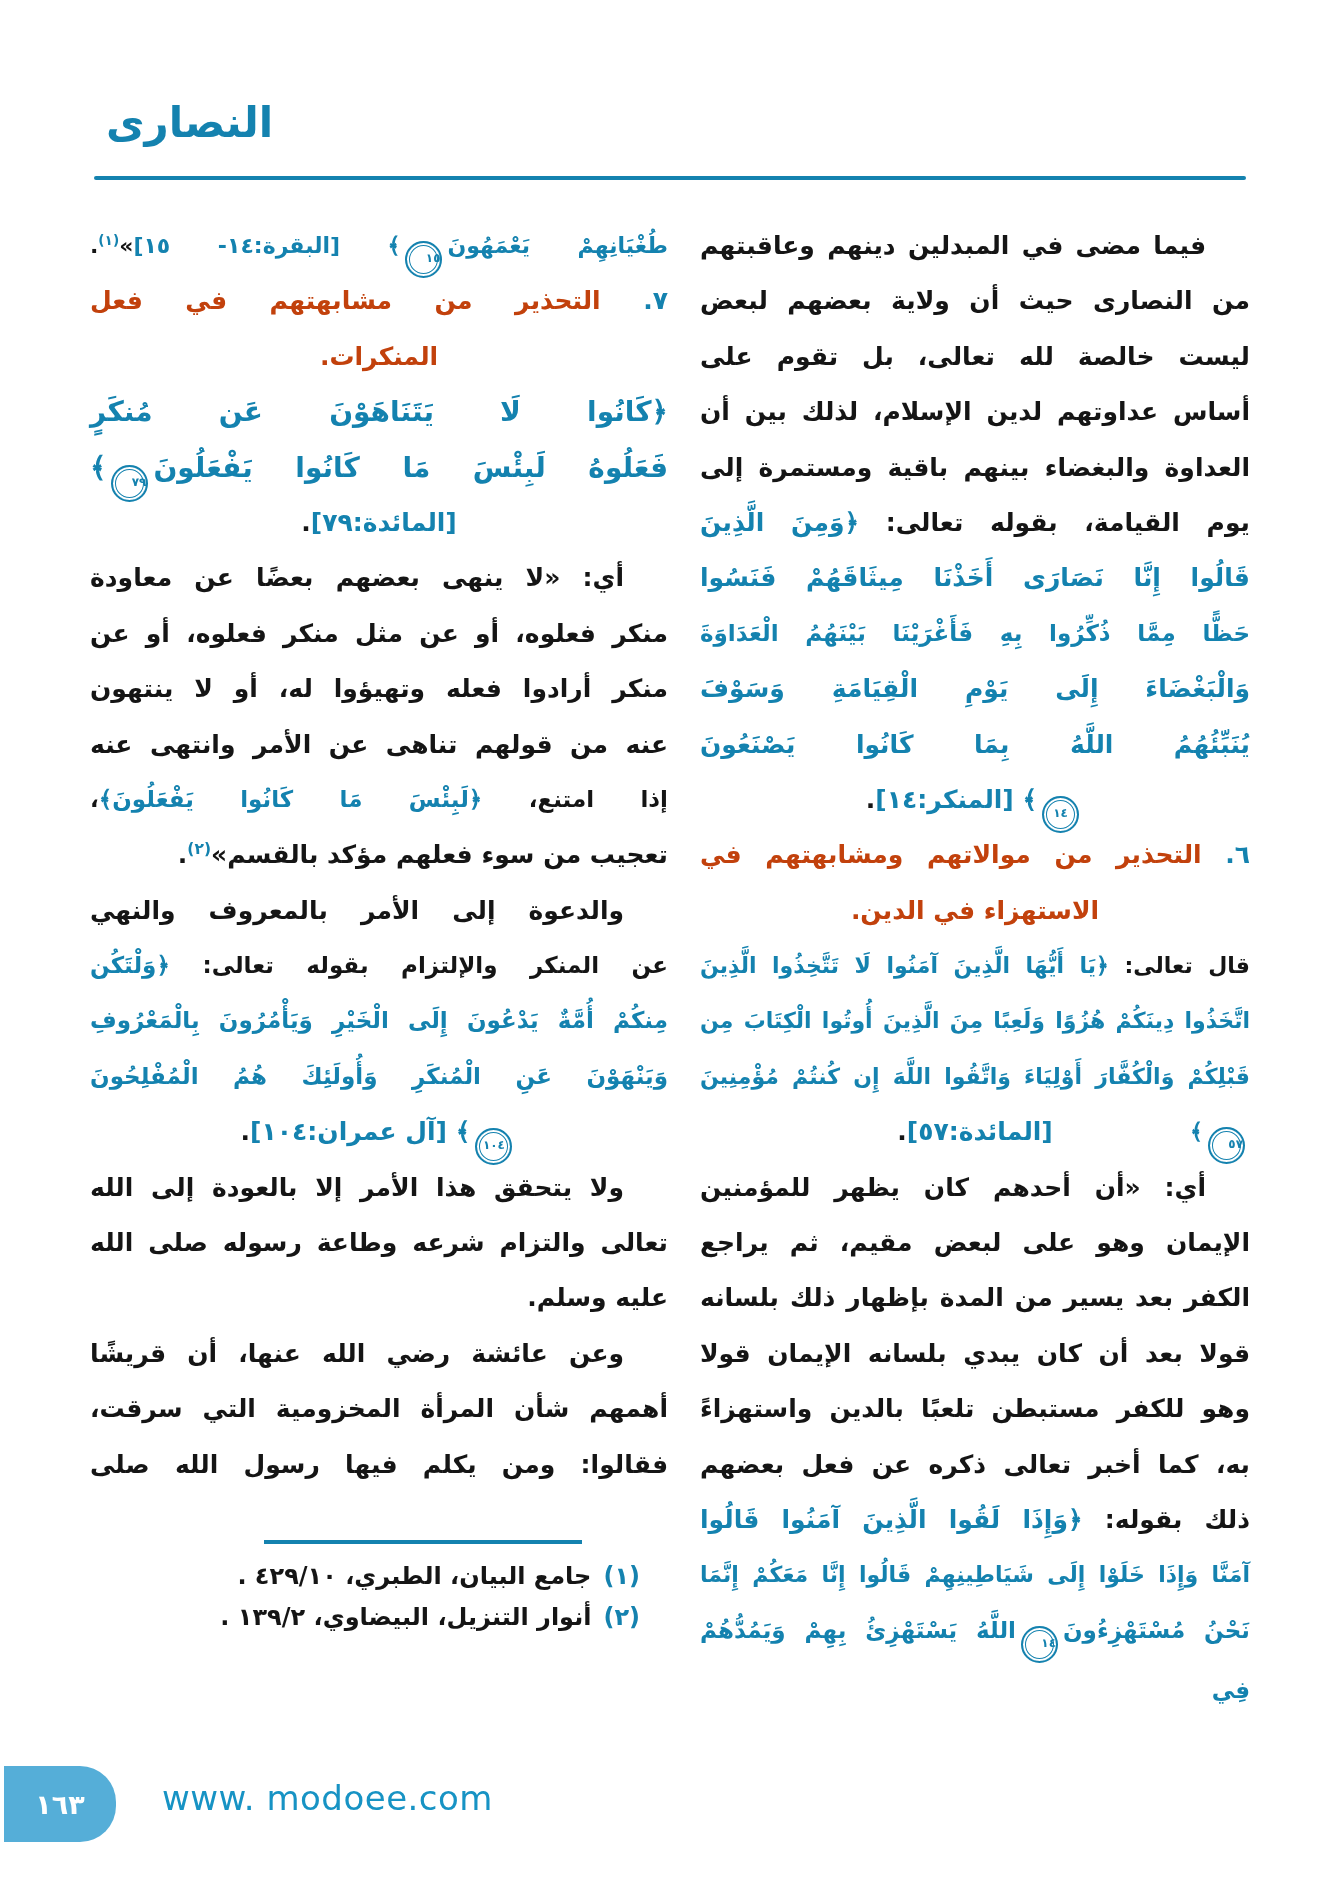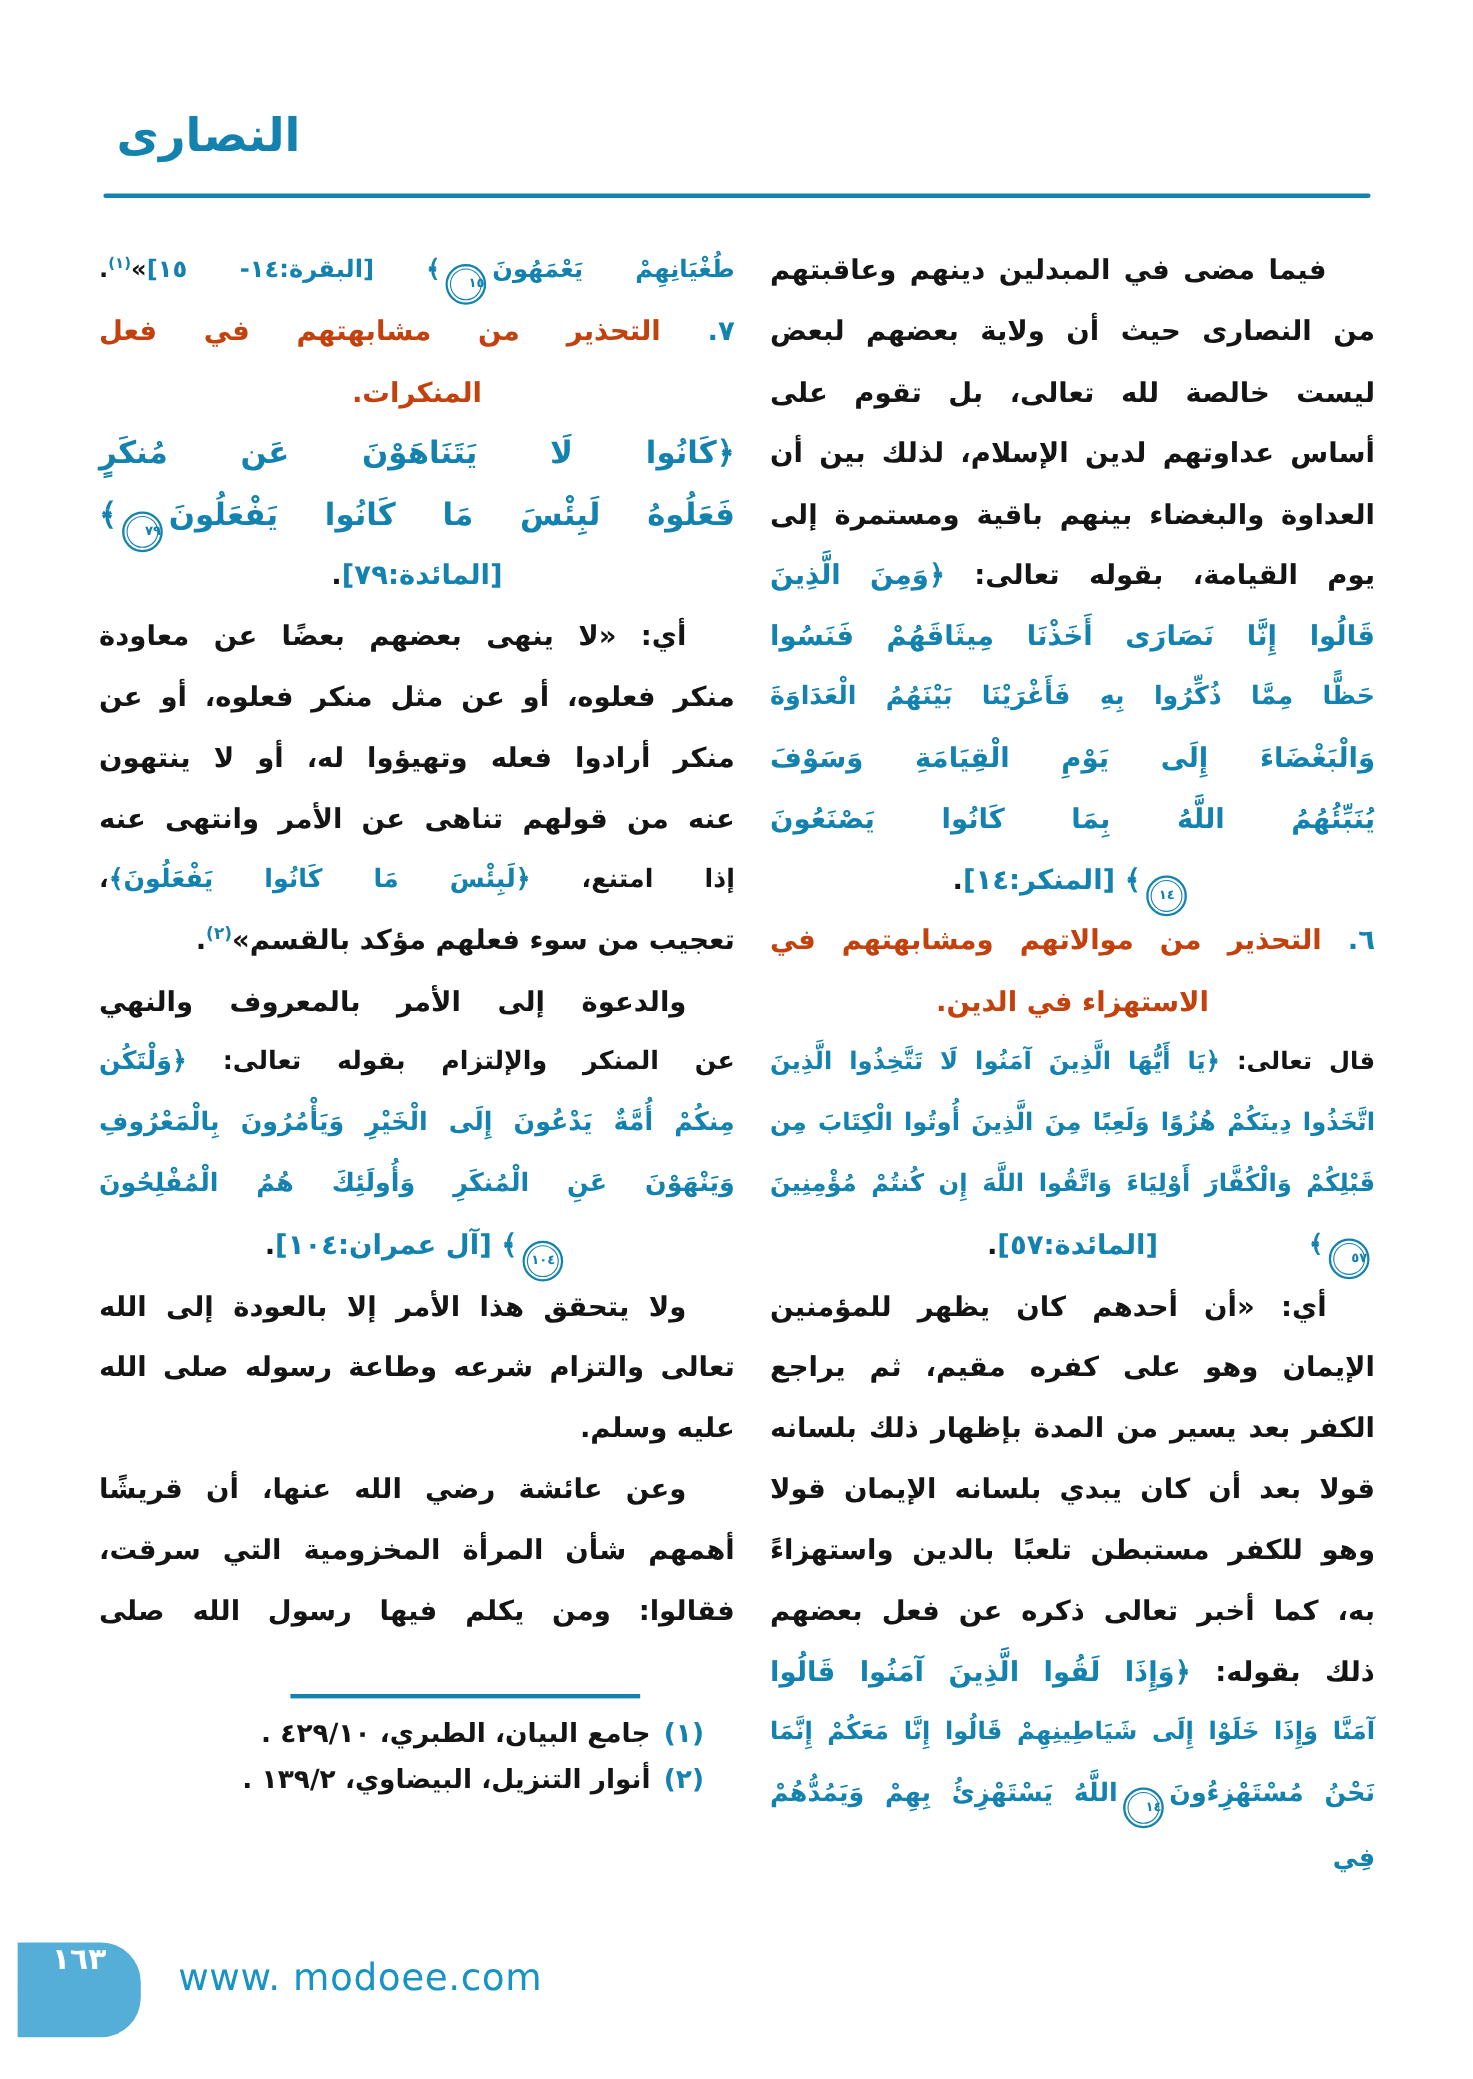--- a/index.html
+++ b/index.html
@@ -41,23 +41,23 @@
     vertical-align:-9px; margin:0 5px;
     box-shadow: inset 0 0 0 2px #fff, inset 0 0 0 3px var(--teal);
   }
   .fnsep{width:318px; height:4px; background:var(--teal); margin:48px 86px 12px auto;}
   .fn-item{
     direction:rtl; text-align:right; font-size:24px; font-weight:bold;
     line-height:41px; padding-right:28px; color:#151515;
   }
   .fn-num{color:var(--teal); margin-left:12px;}
   .page-tab{
-    position:absolute; left:16px; top:1766px; width:112px; height:86px;
+    position:absolute; left:4px; top:1766px; width:112px; height:76px;
     background:var(--tab); border-radius:0 36px 36px 0;
-    display:flex; align-items:flex-start; justify-content:center;
+    display:flex; align-items:center; justify-content:center;
     color:#ffffff; font-size:27px; font-weight:bold;
   }
   .site-url{
     position:absolute; left:162px; top:1778px; font-size:34px;
     color:var(--url); direction:ltr; letter-spacing:0.5px;
   }
 </style>
 </head>
 <body>
 
@@ -77,21 +77,21 @@
       <div class="ln"><span class="seg-q">وَالْبَغْضَاءَ إِلَى يَوْمِ الْقِيَامَةِ وَسَوْفَ</span></div>
       <div class="ln"><span class="seg-q">يُنَبِّئُهُمُ اللَّهُ بِمَا كَانُوا يَصْنَعُونَ</span></div>
       <div class="ln center"><span class="vbadge">١٤</span><span class="seg-q">﴾ </span><span class="seg-r">[المنكر:١٤]</span><span class="seg-n">.</span></div>
       <div class="ln"><span class="seg-hnum">٦. </span><span class="seg-hb">التحذير من موالاتهم ومشابهتهم في</span></div>
       <div class="ln center"><span class="seg-hb">الاستهزاء في الدين.</span></div>
       <div class="ln fs22"><span class="seg-n">قال تعالى: </span><span class="seg-q">﴿يَا أَيُّهَا الَّذِينَ آمَنُوا لَا تَتَّخِذُوا الَّذِينَ</span></div>
       <div class="ln fs22"><span class="seg-q">اتَّخَذُوا دِينَكُمْ هُزُوًا وَلَعِبًا مِنَ الَّذِينَ أُوتُوا الْكِتَابَ مِن</span></div>
       <div class="ln fs22"><span class="seg-q">قَبْلِكُمْ وَالْكُفَّارَ أَوْلِيَاءَ وَاتَّقُوا اللَّهَ إِن كُنتُمْ مُؤْمِنِينَ</span><span class="vbadge">٥٧</span><span class="seg-q">﴾</span></div>
       <div class="ln center"><span class="seg-r">[المائدة:٥٧]</span><span class="seg-n">.</span></div>
       <div class="ln ind"><span class="seg-n">أي: «أن أحدهم كان يظهر للمؤمنين</span></div>
-      <div class="ln"><span class="seg-n">الإيمان وهو على كفره مقيم، ثم يراجع</span></div>
+      <div class="ln"><span class="seg-n">الإيمان وهو على لبعض مقيم، ثم يراجع</span></div>
       <div class="ln"><span class="seg-n">الكفر بعد يسير من المدة بإظهار ذلك بلسانه</span></div>
       <div class="ln"><span class="seg-n">قولا بعد أن كان يبدي بلسانه الإيمان قولا</span></div>
       <div class="ln"><span class="seg-n">وهو للكفر مستبطن تلعبًا بالدين واستهزاءً</span></div>
       <div class="ln"><span class="seg-n">به، كما أخبر تعالى ذكره عن فعل بعضهم</span></div>
       <div class="ln"><span class="seg-n">ذلك بقوله: </span><span class="seg-q">﴿وَإِذَا لَقُوا الَّذِينَ آمَنُوا قَالُوا</span></div>
       <div class="ln fs22"><span class="seg-q">آمَنَّا وَإِذَا خَلَوْا إِلَى شَيَاطِينِهِمْ قَالُوا إِنَّا مَعَكُمْ إِنَّمَا</span></div>
       <div class="ln fs23"><span class="seg-q">نَحْنُ مُسْتَهْزِءُونَ</span><span class="vbadge">١٤</span><span class="seg-q">اللَّهُ يَسْتَهْزِئُ بِهِمْ وَيَمُدُّهُمْ فِي</span></div>
     </div>
   <div class="col col-left" id="col-left">
       <div class="ln fs22"><span class="seg-q">طُغْيَانِهِمْ يَعْمَهُونَ</span><span class="vbadge">١٥</span><span class="seg-q">﴾ </span><span class="seg-r">[البقرة:١٤- ١٥]</span><span class="seg-n">»</span><span class="seg-sup">(١)</span><span class="seg-n">.</span></div>

